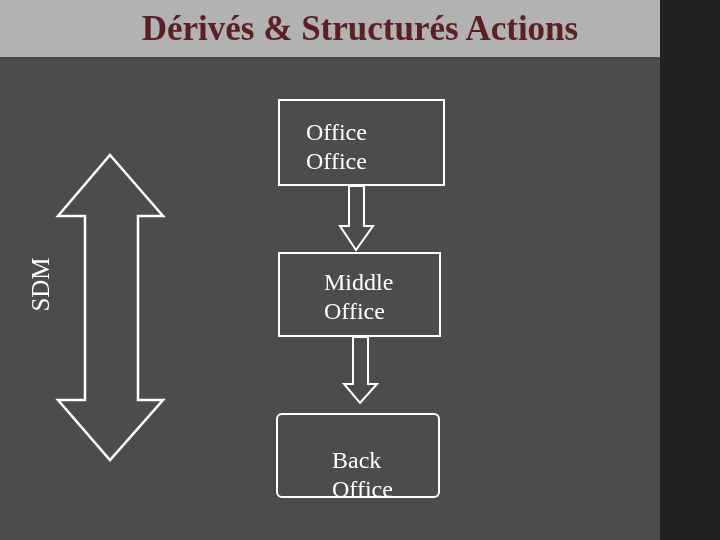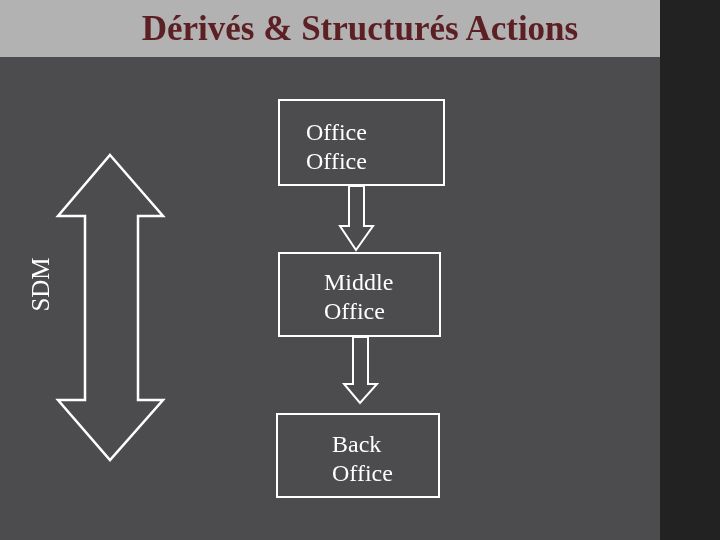--- a/index.html
+++ b/index.html
@@ -86,21 +86,22 @@
     top: 252px;
     width: 163px;
     height: 85px;
     padding: 14px 12px 0 44px;
   }
   #back-office {
     left: 276px;
     top: 413px;
     width: 164px;
     height: 85px;
-    padding: 15px 0 0 54px;
+    padding: 31px 0 0 54px;
+    border-radius: 6px;
   }
   .box-line {
     display: block;
   }
 </style>
 </head>
 <body>
 
 <div class="slide">
 

